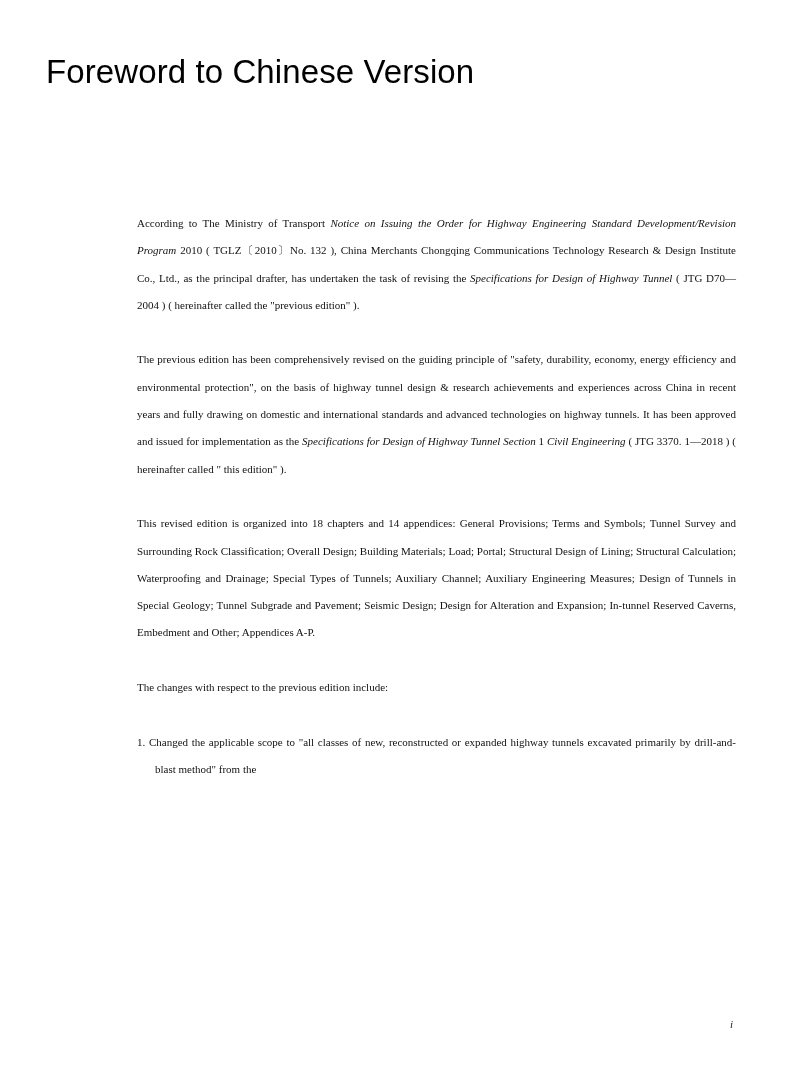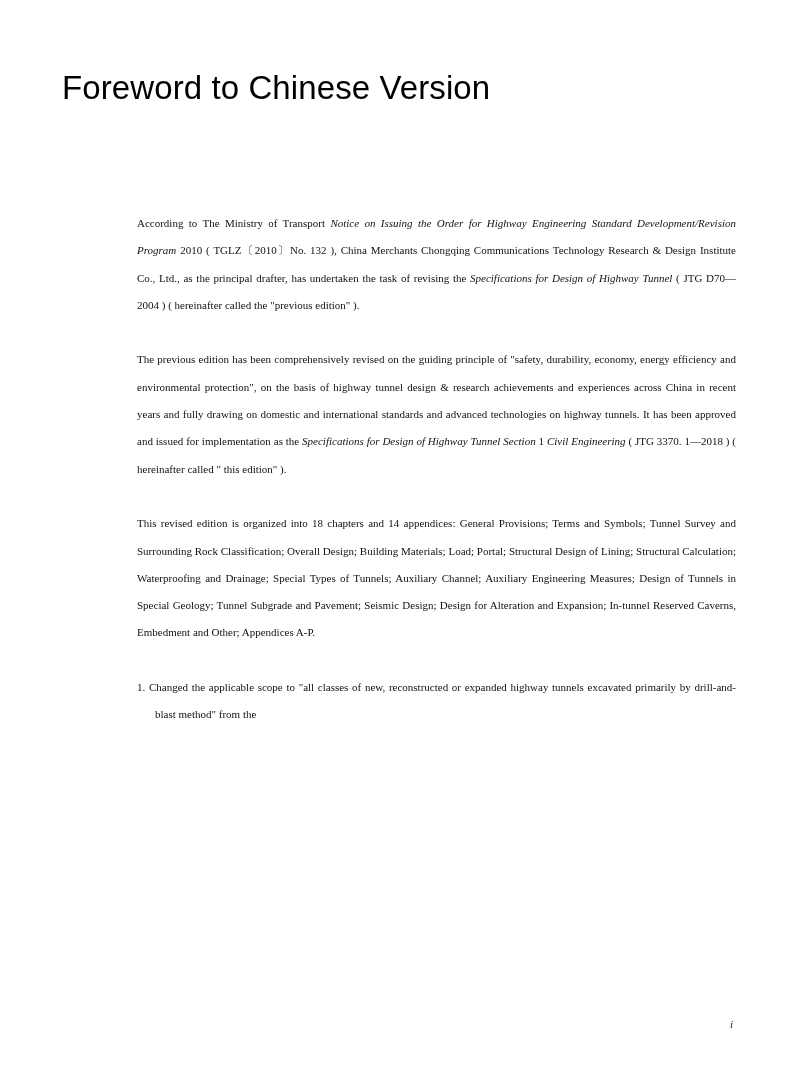--- a/index.html
+++ b/index.html
@@ -11,21 +11,21 @@
       width: 790px;
       height: 1081px;
       position: relative;
       overflow: hidden;
       color: #111111;
     }
     .page-title {
       position: absolute;
       left: 46px;
       top: 53px;
-      margin: 16px;
+      margin: 0;
       font-family: "Liberation Sans", sans-serif;
       font-weight: normal;
       font-size: 33px;
       letter-spacing: 0.1px;
       color: #000000;
     }
     .body-text {
       position: absolute;
       left: 137px;
       top: 210px;
@@ -68,18 +68,21 @@
 <div class="body-text">
   <p class="para">
     <span>According to The Ministry of Transport </span><em>Notice on Issuing the Order for Highway Engineering Standard Development/Revision Program</em><span> 2010 ( TGLZ〔2010〕No. 132 ), China Merchants Chongqing Communications Technology Research &amp; Design Institute Co., Ltd., as the principal drafter, has undertaken the task of revising the </span><em>Specifications for Design of Highway Tunnel</em><span> ( JTG D70—2004 ) ( hereinafter called the "previous edition" ).</span>
   </p>
   <p class="para">
     <span>The previous edition has been comprehensively revised on the guiding principle of "safety, durability, economy, energy efficiency and environmental protection", on the basis of highway tunnel design &amp; research achievements and experiences across China in recent years and fully drawing on domestic and international standards and advanced technologies on highway tunnels. It has been approved and issued for implementation as the </span><em>Specifications for Design of Highway Tunnel Section</em><span> 1 </span><em>Civil Engineering</em><span> ( JTG 3370. 1—2018 ) ( hereinafter called " this edition" ).</span>
   </p>
   <p class="para">
     <span>This revised edition is organized into 18 chapters and 14 appendices: General Provisions; Terms and Symbols; Tunnel Survey and Surrounding Rock Classification; Overall Design; Building Materials; Load; Portal; Structural Design of Lining; Structural Calculation; Waterproofing and Drainage; Special Types of Tunnels; Auxiliary Channel; Auxiliary Engineering Measures; Design of Tunnels in Special Geology; Tunnel Subgrade and Pavement; Seismic Design; Design for Alteration and Expansion; In-tunnel Reserved Caverns, Embedment and Other; Appendices A-P.</span>
   </p>
+  <p class="para">
+    <span>The changes with respect to the previous edition include:</span>
+  </p>
   <p class="para list-item last">
     <span>1. Changed the applicable scope to "all classes of new, reconstructed or expanded highway tunnels excavated primarily by drill-and-blast method" from the</span>
   </p>
 </div>
 
 <div class="page-number">i</div>
 
 </body></html>

